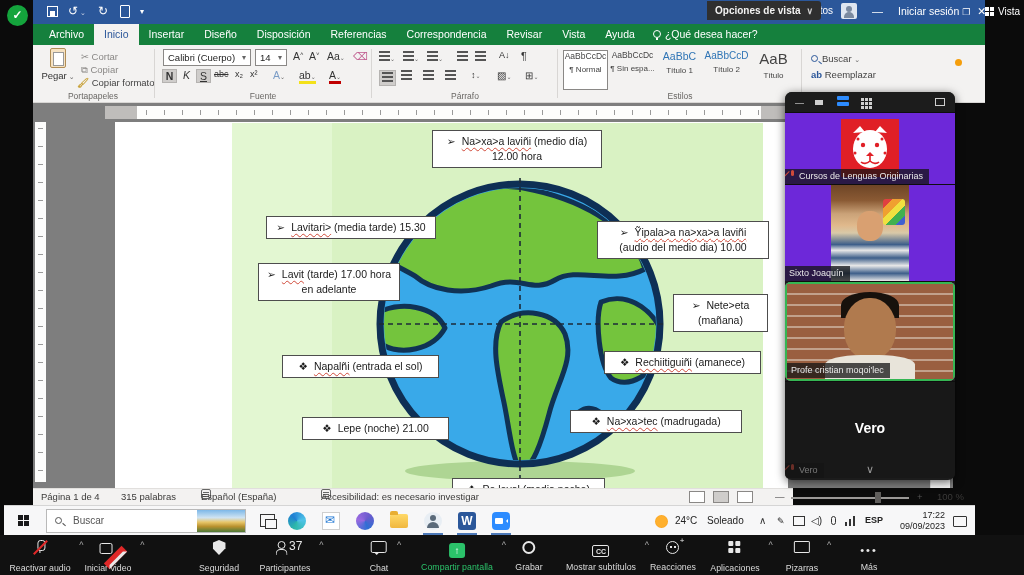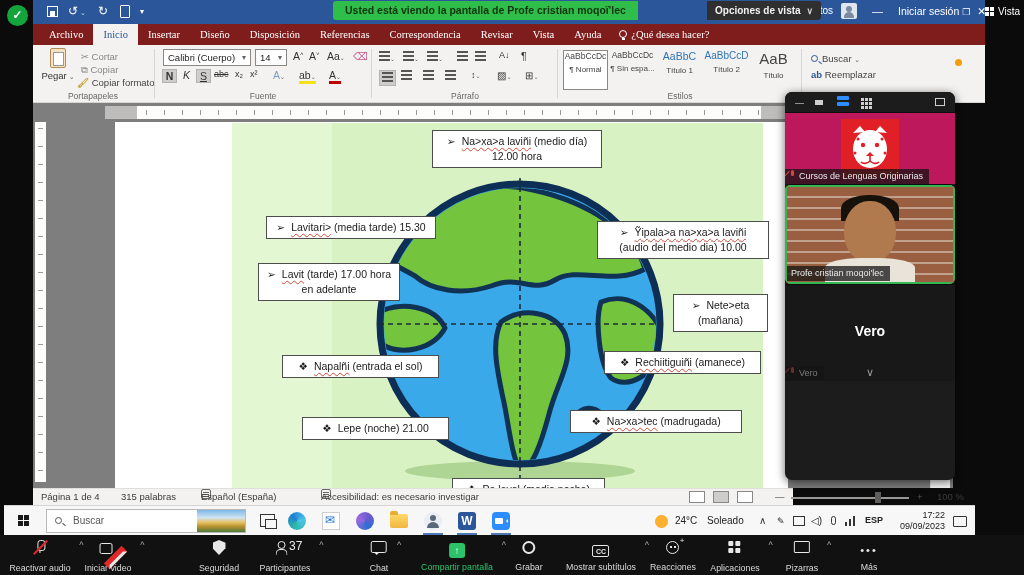--- a/index.html
+++ b/index.html
@@ -30,21 +30,21 @@
   .ic-save { width:11px; height:11px; border:1.5px solid #fff; position:relative; }
   .ic-save:after { content:""; position:absolute; left:2px; top:4px; width:5px; height:5px; background:#fff; }
   .acct-name { right:152px; top:5px; font-size:10px; color:#fff; }
   .acct-avatar { right:128px; top:3px; width:16px; height:16px; background:#dfe6f0; border-radius:2px; }
   .acct-avatar:before { content:""; position:absolute; left:5px; top:3px; width:6px; height:6px; border-radius:50%; background:#7b8aa0; }
   .acct-avatar:after { content:""; position:absolute; left:3px; top:9px; width:10px; height:6px; border-radius:5px 5px 0 0; background:#7b8aa0; }
   .winctl { right:52px; top:5px; color:#fff; font-size:11px; letter-spacing:6px; }
   .comment-bubble-ic { left:962px; top:28px; width:14px; height:10px; border:1.3px solid #fff; border-radius:2px; }
   .comment-bubble-ic:after { content:""; position:absolute; left:2px; bottom:-4px; border:3px solid transparent; border-top-color:#fff; }
 
-  .w-tabs { left:33px; top:24px; width:952px; height:21px; background:#7f1d1d; display:flex; align-items:stretch; padding-left:6px;font-family:Liberation Serif, serif; }
+  .w-tabs { left:33px; top:24px; width:952px; height:21px; background:#15803d; display:flex; align-items:stretch; padding-left:6px; }
   .w-tab { color:#fff; font-size:10.5px; line-height:21px; padding:0 10px; white-space:nowrap; }
   .w-tab.active { background:#f3f2f1; color:#2b579a; }
   .tellme { color:#fff; font-size:10.5px; line-height:21px; margin-left:8px; white-space:nowrap; }
   .bulb { display:inline-block; width:8px; height:8px; border:1.2px solid #fff; border-radius:50%; margin-right:4px; position:relative; top:0px; }
   .bulb:after { content:""; position:absolute; left:2px; bottom:-3px; width:2.5px; height:2.5px; background:#fff; }
 
   .w-ribbon { left:33px; top:45px; width:952px; height:58px; background:#f3f2f1; border-bottom:1px solid #d8d6d4; color:#444; }
   .grp-label { position:absolute; bottom:1px; font-size:8.5px; color:#696764; width:100%; text-align:center; }
   .grp { position:absolute; top:0; height:100%; }
   .vdiv { position:absolute; top:4px; bottom:4px; width:1px; background:#d8d6d4; }
@@ -134,21 +134,21 @@
   .notif-ic { width:14px; height:11px; border:1.3px solid #333; border-radius:1px; }
 
   
   .zpanel { left:785px; top:92px; width:170px; height:388px; background:#1c1c1c; border-radius:7px; overflow:hidden; box-shadow:0 2px 10px rgba(0,0,0,.6); }
   .zp-head { position:relative; height:20px; background:#1c1c1c; }
   .zp-head .hic { position:absolute; top:6px; color:#cfcfcf; font-size:9px; }
   .spk-ic i { display:block; width:12px; height:4px; background:#2d8cff; border-radius:1px; margin-bottom:2px; }
   .grid9 { width:11px; height:11px; }
   .grid9 i { position:absolute; width:3px; height:3px; background:#cfcfcf; }
   .popout-ic { width:10px; height:8px; border:1.2px solid #cfcfcf; }
-  .tile { position:relative; width:100%; background:#be185d; border-top:1px solid #0e0e0e; overflow:hidden; }
+  .tile { position:relative; width:100%; background:#6d28d9; border-top:1px solid #0e0e0e; overflow:hidden; }
   .name-tag { position:absolute; left:0; bottom:0; background:rgba(20,20,20,.75); color:#e8e8e8; font-size:9px; line-height:15px; padding:0 6px 0 4px; white-space:nowrap; max-width:100%; overflow:hidden; }
   .mic-muted { display:inline-block; position:relative; width:7px; height:10px; margin-right:3px; vertical-align:-1px; }
   .mic-muted:before { content:""; position:absolute; left:2px; top:0; width:3px; height:6px; border-radius:2px; background:#d04a3a; }
   .mic-muted:after { content:""; position:absolute; left:0px; top:1px; width:1.4px; height:10px; background:#d04a3a; transform:rotate(45deg); transform-origin:top left; }
   .logo-sq { position:absolute; left:50%; top:6px; transform:translateX(-50%); width:58px; height:58px; background:#e01f26; }
   .tile-vero { background:#181818; color:#fff; }
   .vero-center { position:absolute; width:100%; top:38px; text-align:center; font-size:14px; font-weight:bold; color:#fff; }
   .vero-chev { position:absolute; width:100%; bottom:5px; text-align:center; color:#9a9a9a; font-size:11px; line-height:8px; }
   .vid-sixto { position:absolute; left:50%; top:0; transform:translateX(-50%); width:78px; height:100%;
      background:linear-gradient(180deg,#6e4526 0%,#8a5a34 16%,#caa278 30%,#e0b98c 42%,#d9c9a8 50%,#3e5f8a 62%,#e8e8e8 68%,#3e5f8a 76%,#e8e8e8 84%,#3e5f8a 92%,#e8e8e8 100%); }
@@ -418,21 +418,20 @@
       <span style="left:228px;top:9px;font-weight:bold;font-size:9px;">ESP</span>
       <div class="clock2" style="position:absolute;left:252px;top:4px;width:56px;">
         <span style="position:static;display:block;">17:22</span>
         <span style="position:static;display:block;">09/09/2023</span>
       </div>
       <span class="notif-ic" style="left:316px;top:10px;"></span>
     </div>
   </div>
 
   <span class="abs shield-badge">✓</span>
-  <span class="abs share-banner">Usted está viendo la pantalla de Profe cristian  moqoï'lec</span>
   <span class="abs view-options"><span>Opciones de vista</span><span class="chev">∨</span></span>
   <span class="abs signin-overlay"><span>Iniciar sesión</span> <span style="font-size:9px;">❐</span> <span style="margin-left:4px;">✕</span></span>
   <span class="abs vista-btn"><span class="grid4"><i></i><i></i><i></i><i></i></span><span>Vista</span></span>
 
   <div class="abs zpanel">
     <div class="zp-head">
       <span class="hic" style="left:10px;">—</span>
       <span class="hic" style="left:30px;top:8px;width:8px;height:5px;background:#cfcfcf;display:inline-block;"></span>
       <span class="hic spk-ic" style="left:52px;top:4px;">
           <i></i>
@@ -463,20 +462,27 @@
           <path d="M29,37 v5 M29,42 c-3,3 -7,3 -9,1 M29,42 c3,3 7,3 9,1" stroke="#e01f26" stroke-width="1.6" fill="none"></path>
           <circle cx="14" cy="34" r="1.5" fill="#e01f26"></circle>
             <circle cx="44" cy="34" r="1.5" fill="#e01f26"></circle>
           <circle cx="17" cy="20" r="1.5" fill="#e01f26"></circle>
             <circle cx="41" cy="20" r="1.5" fill="#e01f26"></circle>
         </svg>
       </div>
       <span class="name-tag"><span class="mic-muted"></span><span>Cursos de Lenguas Originarias</span></span>
     </div>
 
+    <div class="tile" style="height:97px;">
+      <div class="vid-sixto">
+          <span class="flag"></span>
+          <span class="face"></span>
+        </div>
+      <span class="name-tag">Sixto Joaquín</span>
+    </div>
 
     <div class="tile" style="height:100px;border-radius:6px;">
       <div class="vid-profe">
           <span class="hair"></span>
           <span class="face"></span>
           <span class="shirt"></span>
         </div>
       <span class="name-tag" style="bottom:3px;left:2px;">Profe cristian  moqoi'lec</span>
     </div>
 

